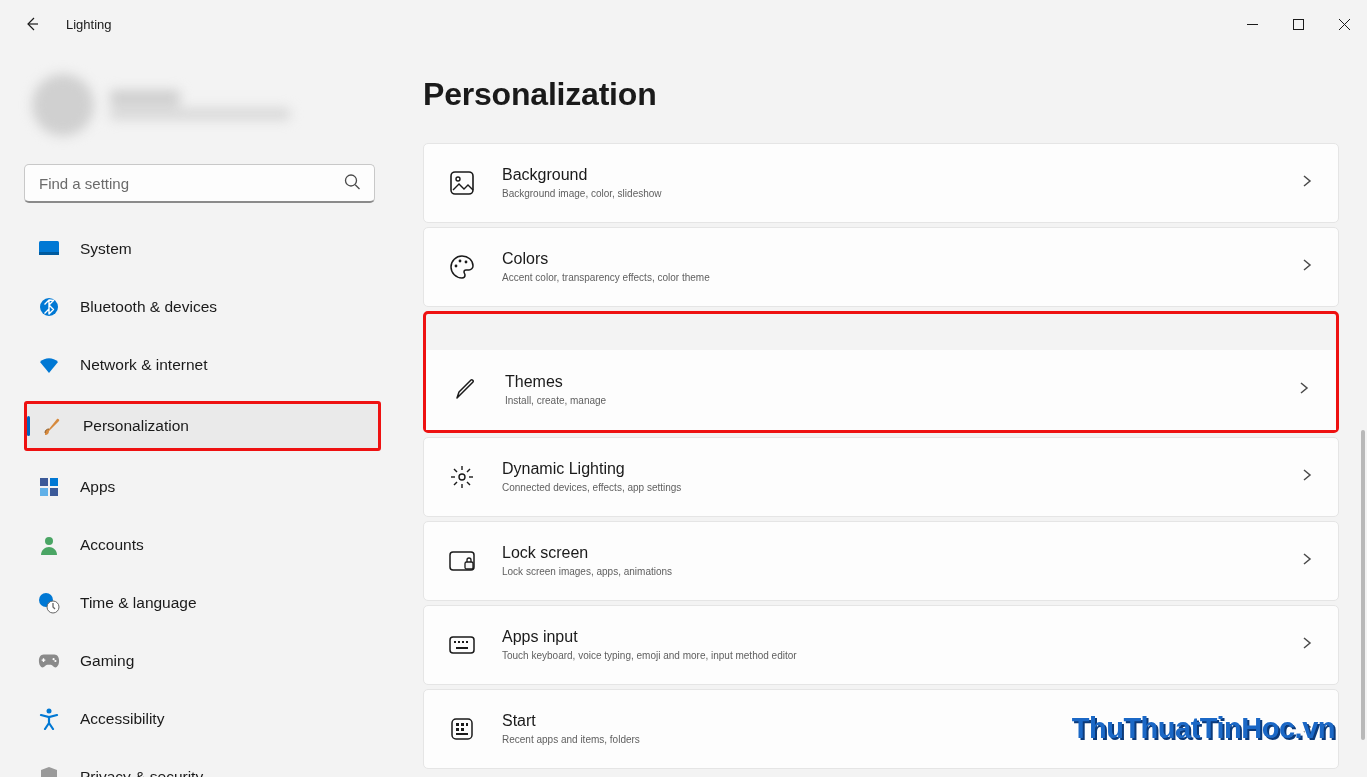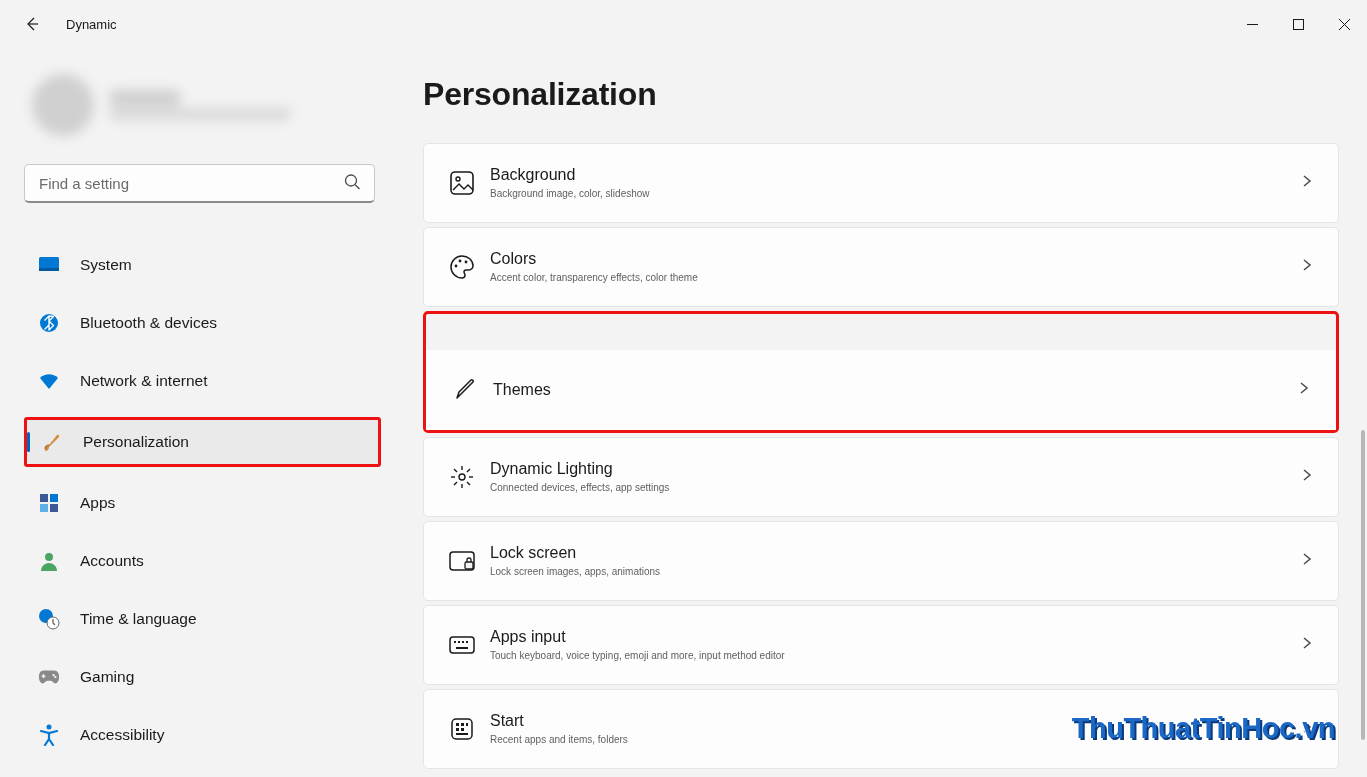--- a/index.html
+++ b/index.html
@@ -15,39 +15,39 @@
 
   .layout { display: flex; height: calc(100% - 48px); }
 
   .sidebar { width: 395px; padding: 20px 14px 0 24px; display: flex; flex-direction: column; gap: 0; }
   .user-block { display: flex; align-items: center; gap: 16px; padding: 6px 8px 28px 8px; filter: blur(6px); }
   .avatar { width: 62px; height: 62px; border-radius: 50%; background: #d0d0d0; }
   .user-text { display: flex; flex-direction: column; gap: 2px; }
   .user-line1 { width: 70px; height: 16px; background: #cfcfcf; border-radius: 3px; }
   .user-line2 { width: 180px; height: 12px; background: #d8d8d8; border-radius: 3px; }
 
-  .search-wrap { position: relative; margin: 0 6px 40px 0; }
+  .search-wrap { position: relative; margin: 0 6px 24px 0; }
   .search-input { width: 100%; height: 39px; border: 1px solid #c8c8c8; border-bottom: 2px solid #8a8a8a; border-radius: 5px; background: #fdfdfd; padding: 0 44px 0 14px; font-size: 15px; color: #5a5a5a; }
   .search-input::placeholder { color: #6b6b6b; }
   .search-icon { position: absolute; right: 14px; top: 50%; transform: translateY(-50%); }
 
   .nav-list { display: flex; flex-direction: column; gap: 14px; }
   .nav-item { display: flex; align-items: center; gap: 20px; height: 44px; padding: 0 0 0 14px; border-radius: 5px; font-size: 15.5px; color: #1a1a1a; cursor: default; position: relative; }
   .nav-item.active { background: #eaeaea; }
   .nav-item.active::before { content: ""; position: absolute; left: 0; top: 12px; bottom: 12px; width: 3px; background: #0067c0; border-radius: 2px; }
   .nav-icon { width: 22px; height: 22px; display: flex; align-items: center; justify-content: center; }
 
   .highlight-sidebar { border: 3px solid #e11; border-radius: 3px; padding: 0; }
   .highlight-sidebar .nav-item { border-radius: 0; }
 
   .main { flex: 1; padding: 28px 28px 0 28px; overflow-y: auto; }
   .page-title { font-size: 32px; font-weight: 600; margin-bottom: 30px; letter-spacing: -0.2px; }
 
   .cards { display: flex; flex-direction: column; gap: 4px; }
-  .card { background: #fdfdfd; border: 1px solid #e5e5e5; border-radius: 5px; padding: 18px 24px 18px 24px; display: flex; align-items: center; gap: 14px; min-height: 80px; }
+  .card { background: #fdfdfd; border: 1px solid #e5e5e5; border-radius: 5px; padding: 18px 24px 18px 24px; display: flex; align-items: center; gap: 26px; min-height: 80px; }
   .card-icon { width: 28px; height: 28px; display: flex; align-items: center; justify-content: center; color: #333; flex-shrink: 0; }
   .card-body { flex: 1; }
   .card-title { font-size: 16px; font-weight: 400; color: #1a1a1a; line-height: 1.3; }
   .card-desc { font-size: 10px; color: #5f5f5f; line-height: 1.4; margin-top: 1px; }
   .chevron-right { flex-shrink: 0; }
 
   .highlight-main { border: 3px solid #e11; border-radius: 5px; }
   .highlight-main .card { border-radius: 0; border: 1px solid transparent; margin-top: 36px; }
 
   .watermark {
@@ -67,21 +67,21 @@
 <body>
 
 <div class="titlebar">
   <div class="titlebar-left">
     <span class="back-icon">
       <svg width="16" height="16" viewBox="0 0 16 16" fill="none">
           <path d="M10 2L4 8l6 6" stroke="#1a1a1a" stroke-width="1.2" fill="none"></path>
           <path d="M4 8h10" stroke="#1a1a1a" stroke-width="1.2"></path>
         </svg>
     </span>
-    <span class="app-title">Dynamic</span>
+    <span class="app-title">Lighting</span>
   </div>
   <div class="win-controls">
     <div class="win-btn">
         <svg width="11" height="11" viewBox="0 0 11 11">
           <line x1="0" y1="5.5" x2="11" y2="5.5" stroke-width="1"></line>
         </svg>
       </div>
     <div class="win-btn">
         <svg width="11" height="11" viewBox="0 0 11 11">
           <rect x="0.5" y="0.5" width="10" height="10" fill="none" stroke-width="1"></rect>
@@ -265,20 +265,21 @@
 
       <div class="highlight-main">
         <div class="card">
           <span class="card-icon">
               <svg width="26" height="26" viewBox="0 0 26 26" fill="none">
                 <path d="M5 21l2-6L19 3c1-1 3 1 2 2L9 17l-4 4z" stroke="#1a1a1a" stroke-width="1.5" stroke-linejoin="round"></path>
               </svg>
             </span>
           <div class="card-body">
             <div class="card-title">Themes</div>
+            <div class="card-desc">Install, create, manage</div>
           </div>
           <span class="chevron-right"><svg width="14" height="14" viewBox="0 0 14 14">
                 <path d="M4 2l6 5-6 5" stroke="#4a4a4a" stroke-width="1.5" fill="none"></path>
               </svg></span>
         </div>
       </div>
 
       <div class="card">
         <span class="card-icon">
             <svg width="26" height="26" viewBox="0 0 26 26" fill="none">

